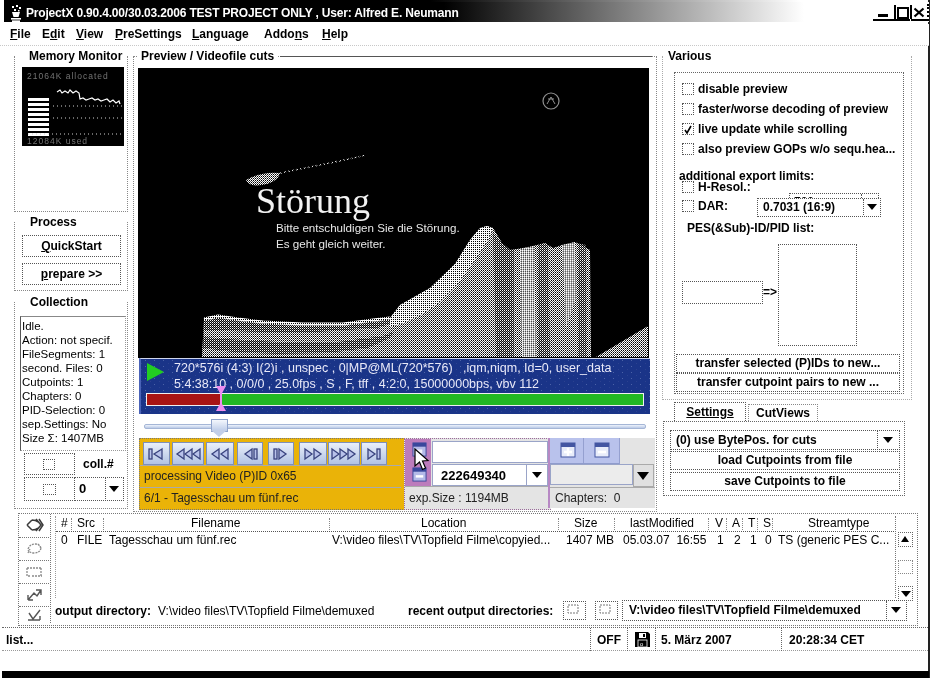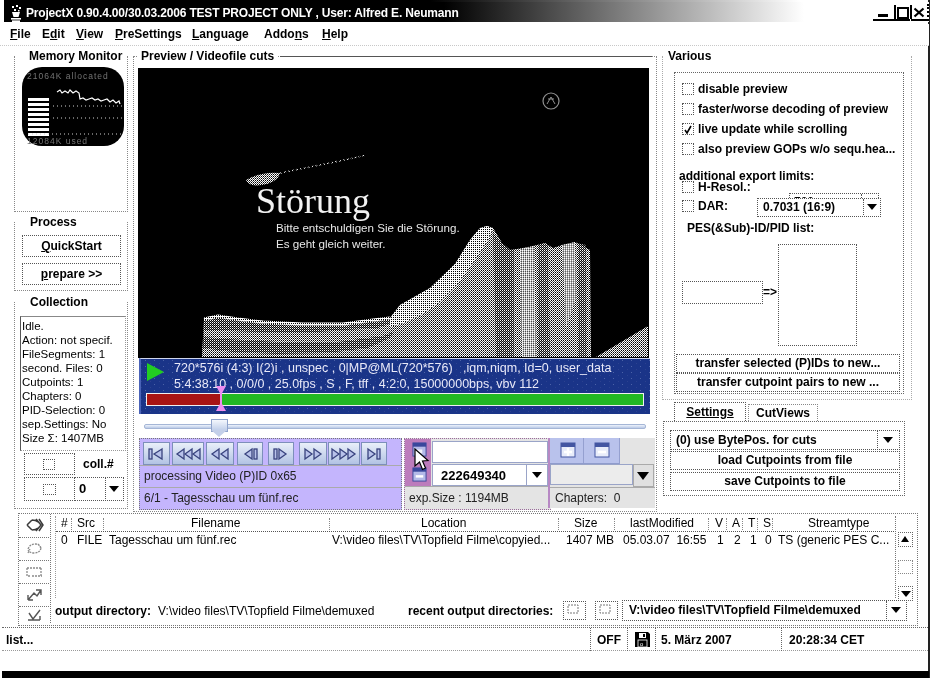--- a/index.html
+++ b/index.html
@@ -61,21 +61,21 @@
     <span class="abs" style="left:42px;top:3px;">E<u>d</u>it</span>
     <span class="abs" style="left:76px;top:3px;"><u>V</u>iew</span>
     <span class="abs" style="left:115px;top:3px;"><u>P</u>reSettings</span>
     <span class="abs" style="left:192px;top:3px;"><u>L</u>anguage</span>
     <span class="abs" style="left:264px;top:3px;">Addo<u>n</u>s</span>
     <span class="abs" style="left:322px;top:3px;"><u>H</u>elp</span>
   </div>
 
   <div class="grouplbl" style="left:26px;top:49px;">Memory Monitor</div>
   <div class="abs" style="left:14px;top:56px;width:112px;height:155px;border:1px dotted #888;border-top:none;"></div>
-  <div class="abs" style="left:22px;top:67px;width:102px;height:79px;background:#000;border-radius:20px;">
+  <div class="abs" style="left:22px;top:67px;width:102px;height:79px;background:#000;">
     <svg width="102" height="79" viewBox="0 0 102 79">
       <text x="5" y="12" font-size="8.5" fill="#747474" font-family="Liberation Sans" letter-spacing="1">21064K allocated</text>
       <polyline points="35,25 38,23 40,26 43,24 46,26 48,23 51,26 54,24 57,26 58,32 61,31 64,33 67,32 70,31 73,33 76,32 79,34 82,33 85,32 88,35 91,33 94,36 97,34 98,37" stroke="#fff" stroke-width="1.2" fill="none"></polyline>
       <g fill="#fff">
         <rect x="6" y="31" width="21" height="3"></rect>
         <rect x="6" y="36" width="21" height="3"></rect>
         <rect x="6" y="41" width="21" height="3"></rect>
         <rect x="6" y="46" width="21" height="3"></rect>
         <rect x="6" y="51" width="21" height="3"></rect>
         <rect x="6" y="56" width="21" height="3"></rect>
@@ -187,21 +187,21 @@
     </div>
     <div class="abs" style="left:75px;top:27px;width:0;height:0;border-left:5px solid transparent;border-right:5px solid transparent;border-top:9px solid #ee8dee;"></div>
     <div class="abs" style="left:75px;top:43px;width:0;height:0;border-left:5px solid transparent;border-right:5px solid transparent;border-bottom:9px solid #ee8dee;"></div>
     <div class="abs" style="left:79px;top:29px;width:2px;height:22px;background:#ee8dee;"></div>
   </div>
 
   <div class="abs" style="left:144px;top:424px;width:500px;height:3px;background:linear-gradient(#eef3fc,#b9c9e6);border:1px solid #a5b6d6;border-radius:2px;"></div>
   <div class="abs" style="left:211px;top:419px;width:15px;height:11px;background:linear-gradient(#f4f7fd,#bccbe8);border:1px solid #8fa3cc;"></div>
   <div class="abs" style="left:211px;top:430px;width:0;height:0;border-left:8px solid transparent;border-right:8px solid transparent;border-top:7px solid #c3cfe9;"></div>
 
-  <div class="abs" style="left:139px;top:438px;width:261px;height:70px;background:#c4b5fd;border:1px dotted #777;">
+  <div class="abs" style="left:139px;top:438px;width:261px;height:70px;background:#eab308;border:1px dotted #777;padding-left:33px;">
     <div class="navb" style="left:3px;top:3px;width:25px;">
         <svg width="23" height="14" viewBox="0 0 23 14">
           <g fill="#b8c2ea" stroke="#39437e" stroke-width="1.3">
             <rect x="4" y="2" width="3" height="10"></rect>
             <path d="M17 2 L9 7 L17 12 Z"></path>
           </g>
         </svg>
       </div>
     <div class="navb" style="left:32px;top:3px;width:30px;">
         <svg width="28" height="14" viewBox="0 0 28 14">

